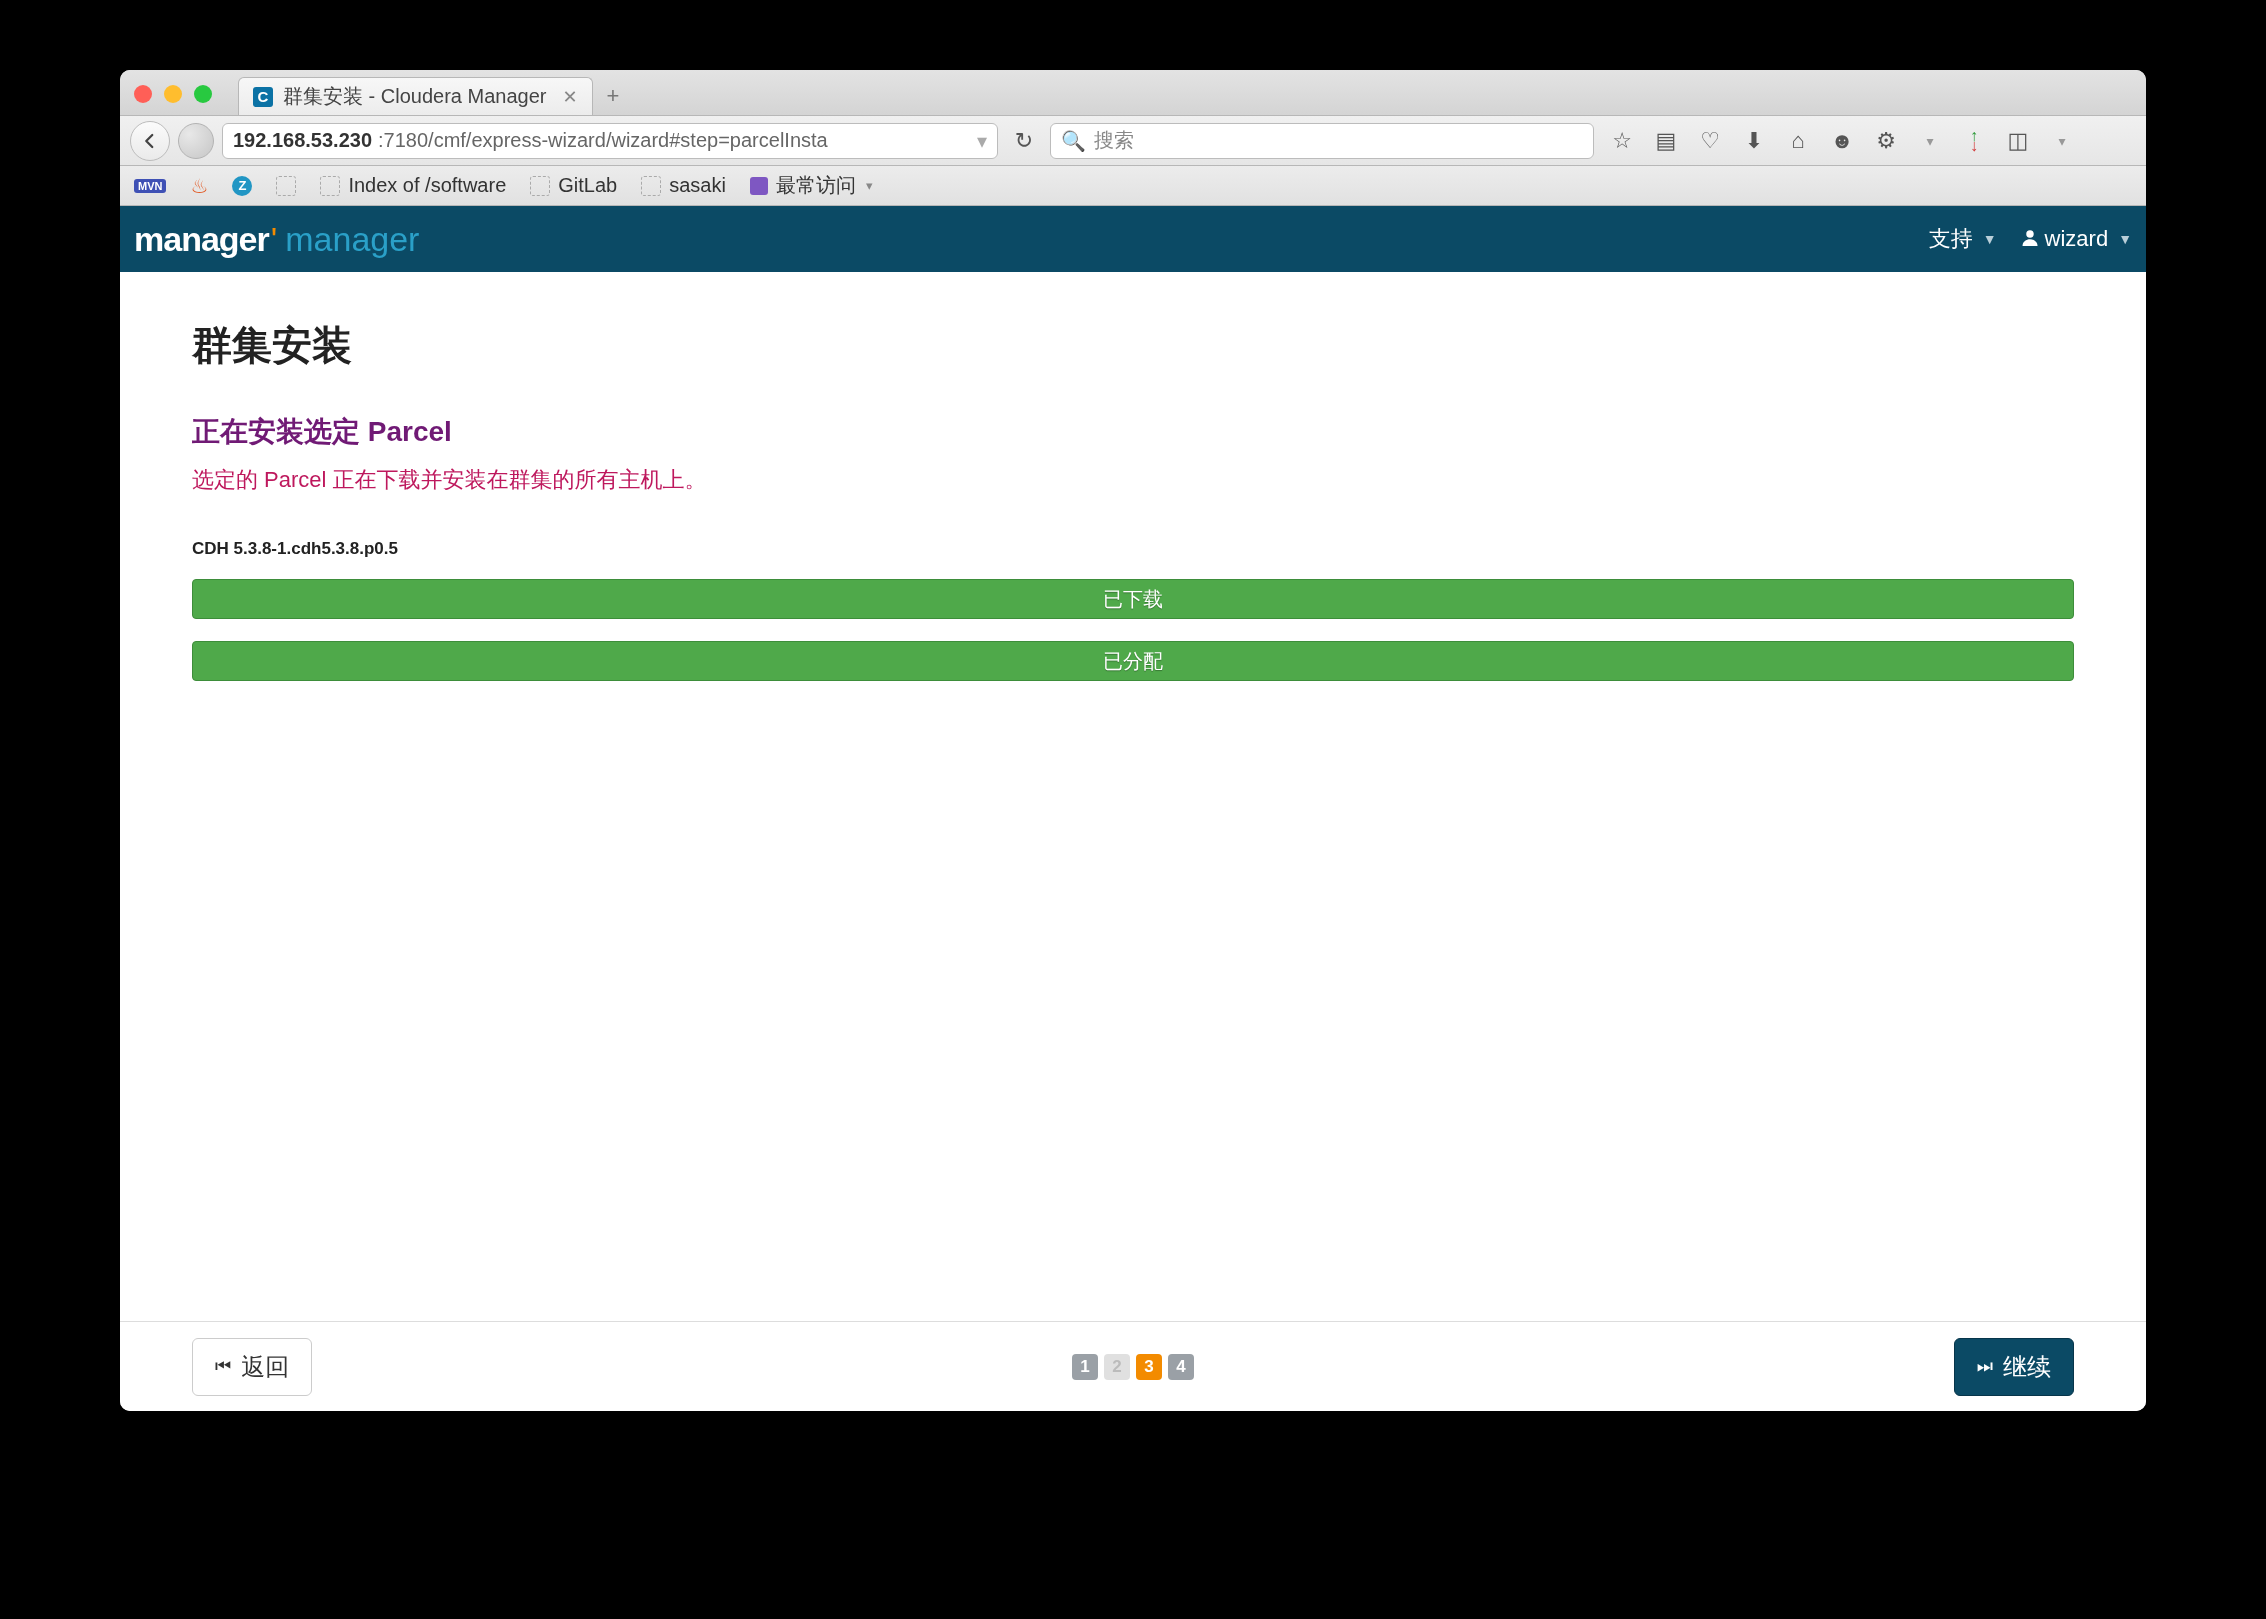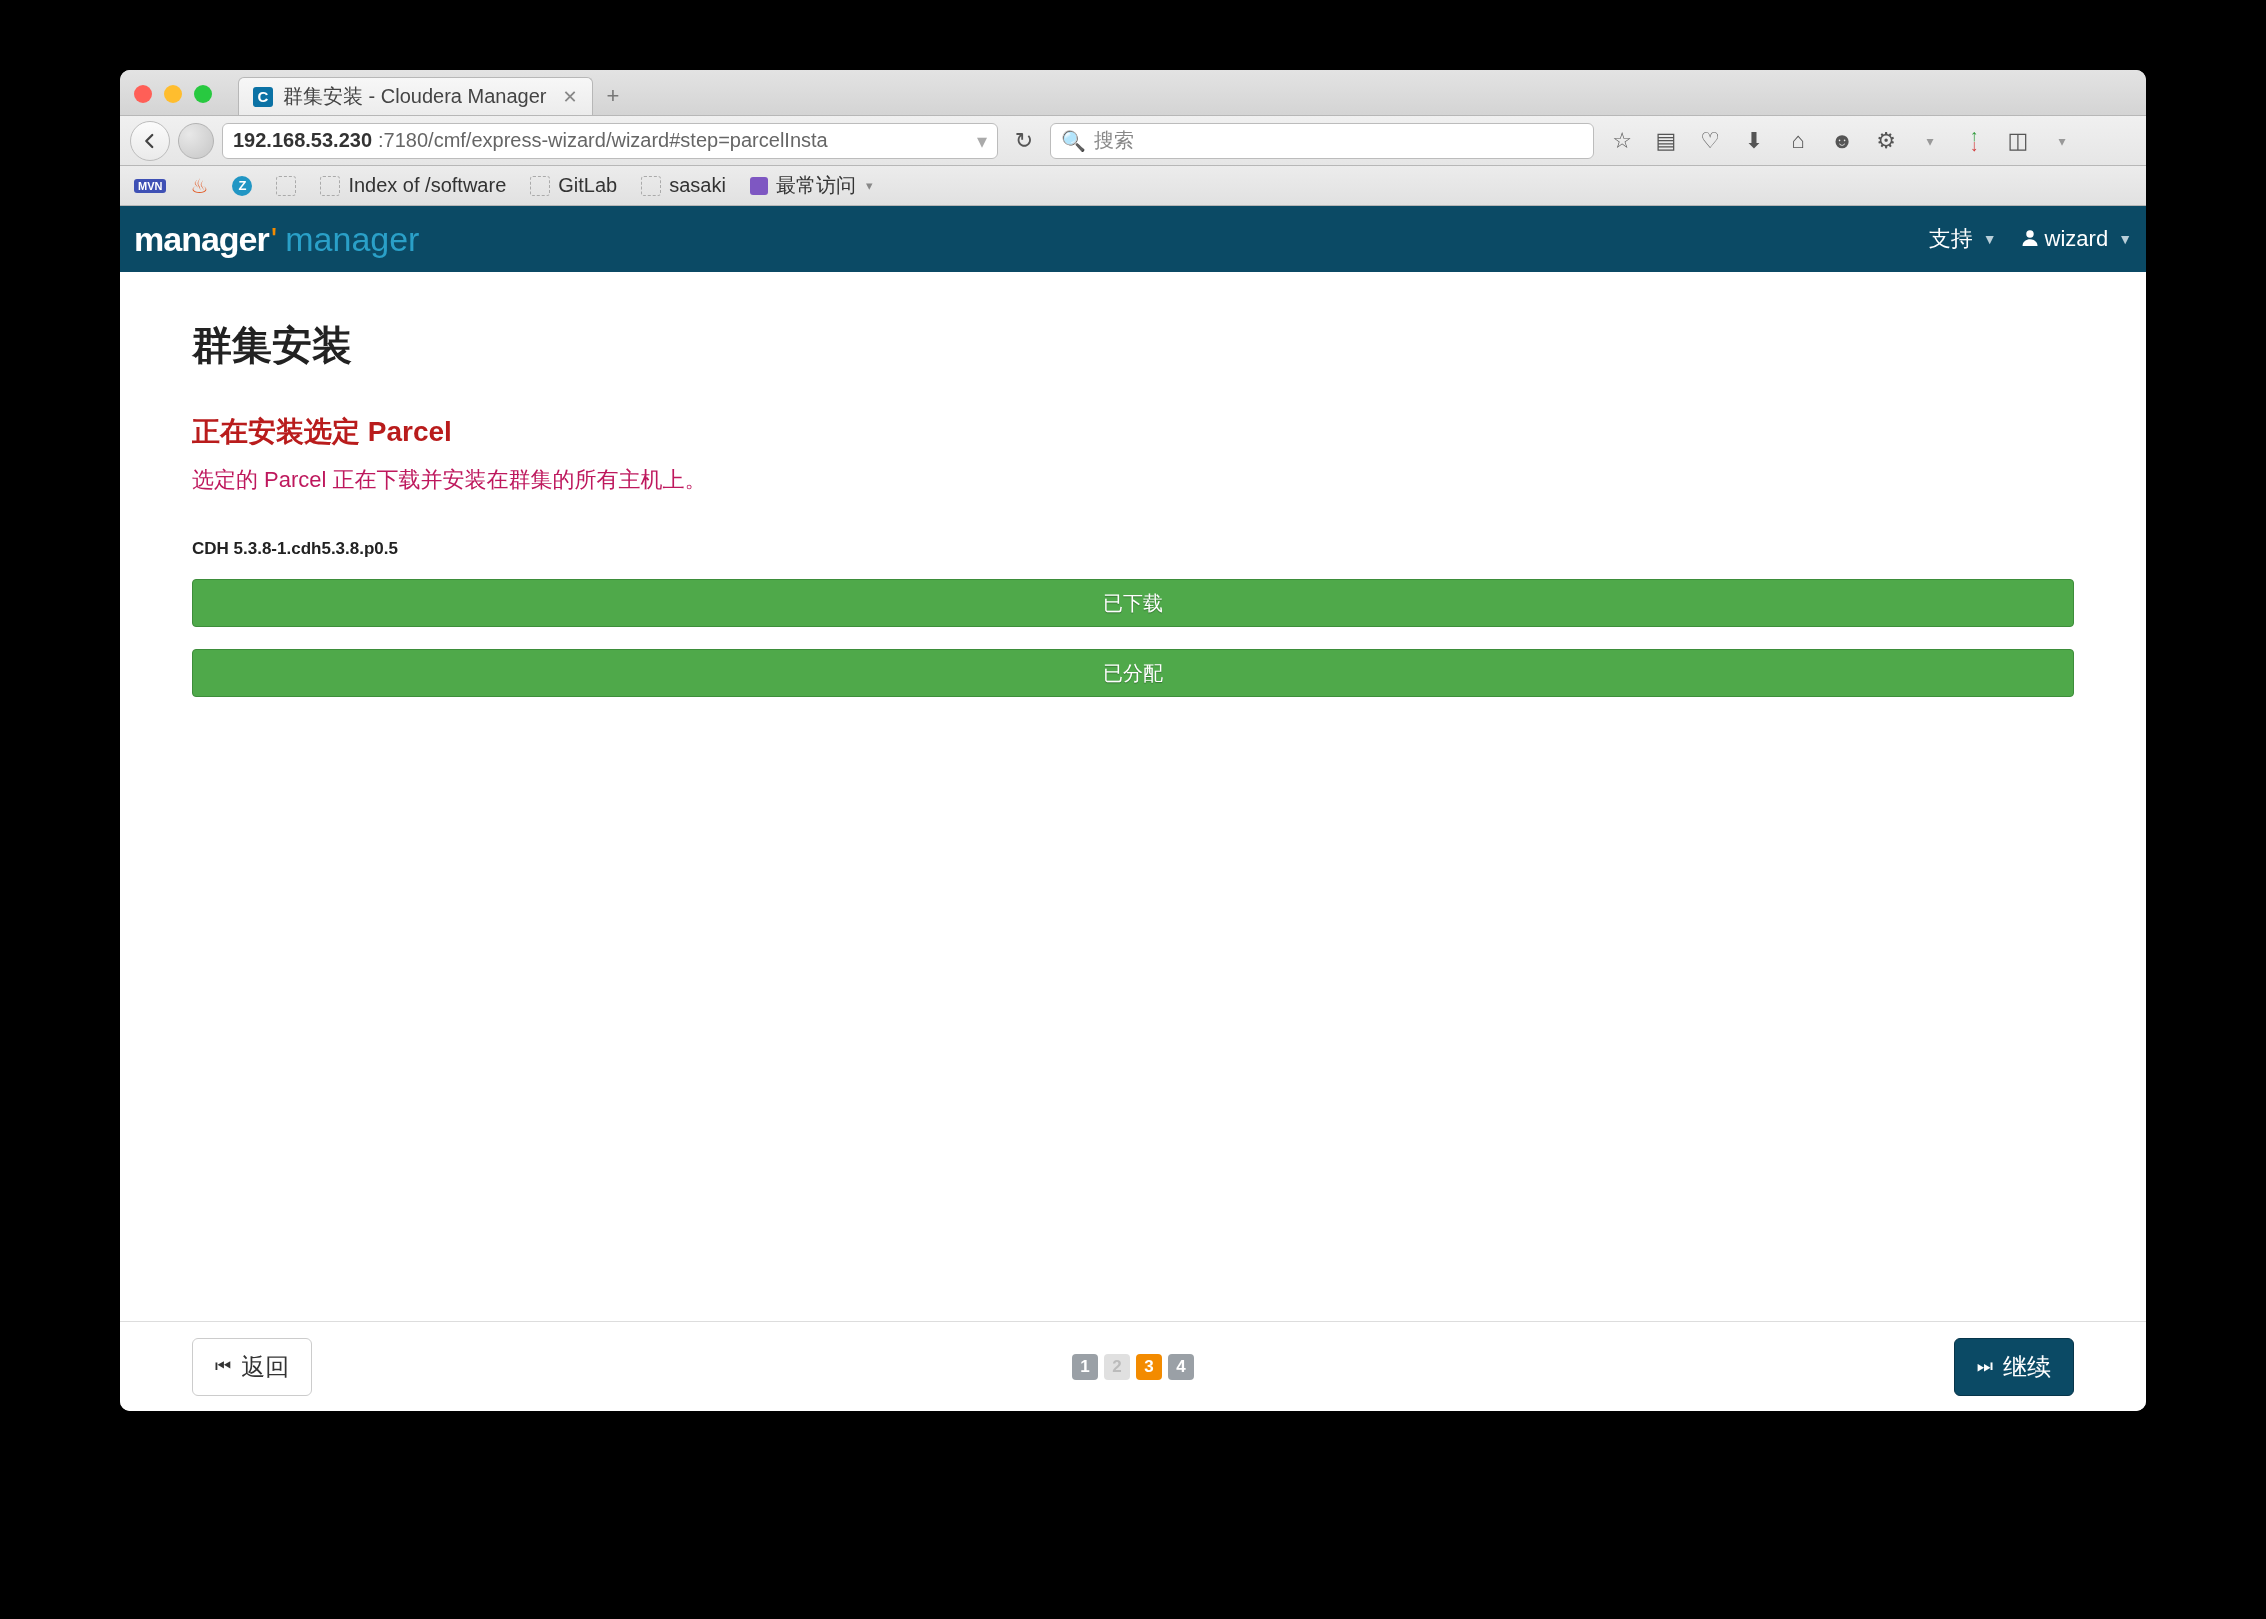--- a/index.html
+++ b/index.html
@@ -69,24 +69,24 @@
   .brand{font-size:34px;display:flex;align-items:baseline;gap:2px;}
   .brand .w{color:#fff;font-weight:700;letter-spacing:-1px;}
   .brand .m{color:#2aa0c8;font-weight:400;margin-left:6px;}
   .brand .dot-accent{color:#f38b00;}
   .navright{margin-left:auto;display:flex;align-items:center;gap:24px;font-size:22px;}
   .navright .car{font-size:14px;color:#b9cfd9;margin-left:4px;}
   .navright .item{display:flex;align-items:center;gap:6px;cursor:pointer;}
   
   .content{background:#fff;height:calc(100% - 46px - 50px - 40px - 66px - 90px);padding:46px 72px;overflow:auto;}
   h1{font-size:40px;font-weight:700;color:#222;margin-bottom:40px;}
-  h2{font-size:28px;font-weight:700;color:#b91c1c;margin-bottom:14px;}
+  h2{font-size:28px;font-weight:700;color:#701a75;margin-bottom:14px;}
   .desc{font-size:22px;color:#be185d;margin-bottom:44px;}
   .pkg{font-size:17px;font-weight:700;color:#222;margin-bottom:20px;}
-  .bar{height:48px;background:#4fa94a;border:1px solid #3d8d3a;border-radius:4px;display:flex;align-items:center;justify-content:center;color:#fff;font-size:20px;text-shadow:0 1px 1px rgba(0,0,0,.3);margin-bottom:22px;}
+  .bar{height:40px;background:#4fa94a;border:1px solid #3d8d3a;border-radius:4px;display:flex;align-items:center;justify-content:center;color:#fff;font-size:20px;text-shadow:0 1px 1px rgba(0,0,0,.3);margin-bottom:22px;}
   
   .footer{position:absolute;left:0;right:0;bottom:0;height:90px;background:#fff;border-top:1px solid #ddd;display:flex;align-items:center;padding:0 72px;}
   .btn{display:flex;align-items:center;gap:10px;padding:12px 22px;border-radius:6px;font-size:24px;cursor:pointer;border:1px solid #ccc;background:#fff;color:#333;}
   .btn.primary{background:#0b4a65;color:#fff;border-color:#07354a;}
   .btn .ic{font-size:18px;}
   .pager{position:absolute;left:50%;transform:translateX(-50%);display:flex;gap:6px;}
   .pg{width:26px;height:26px;border-radius:4px;background:#9aa0a6;color:#fff;display:flex;align-items:center;justify-content:center;font-size:17px;font-weight:600;}
   .pg.muted{background:#e0e0e0;color:#bbb;}
   .pg.active{background:#f38b00;}
 </style>

